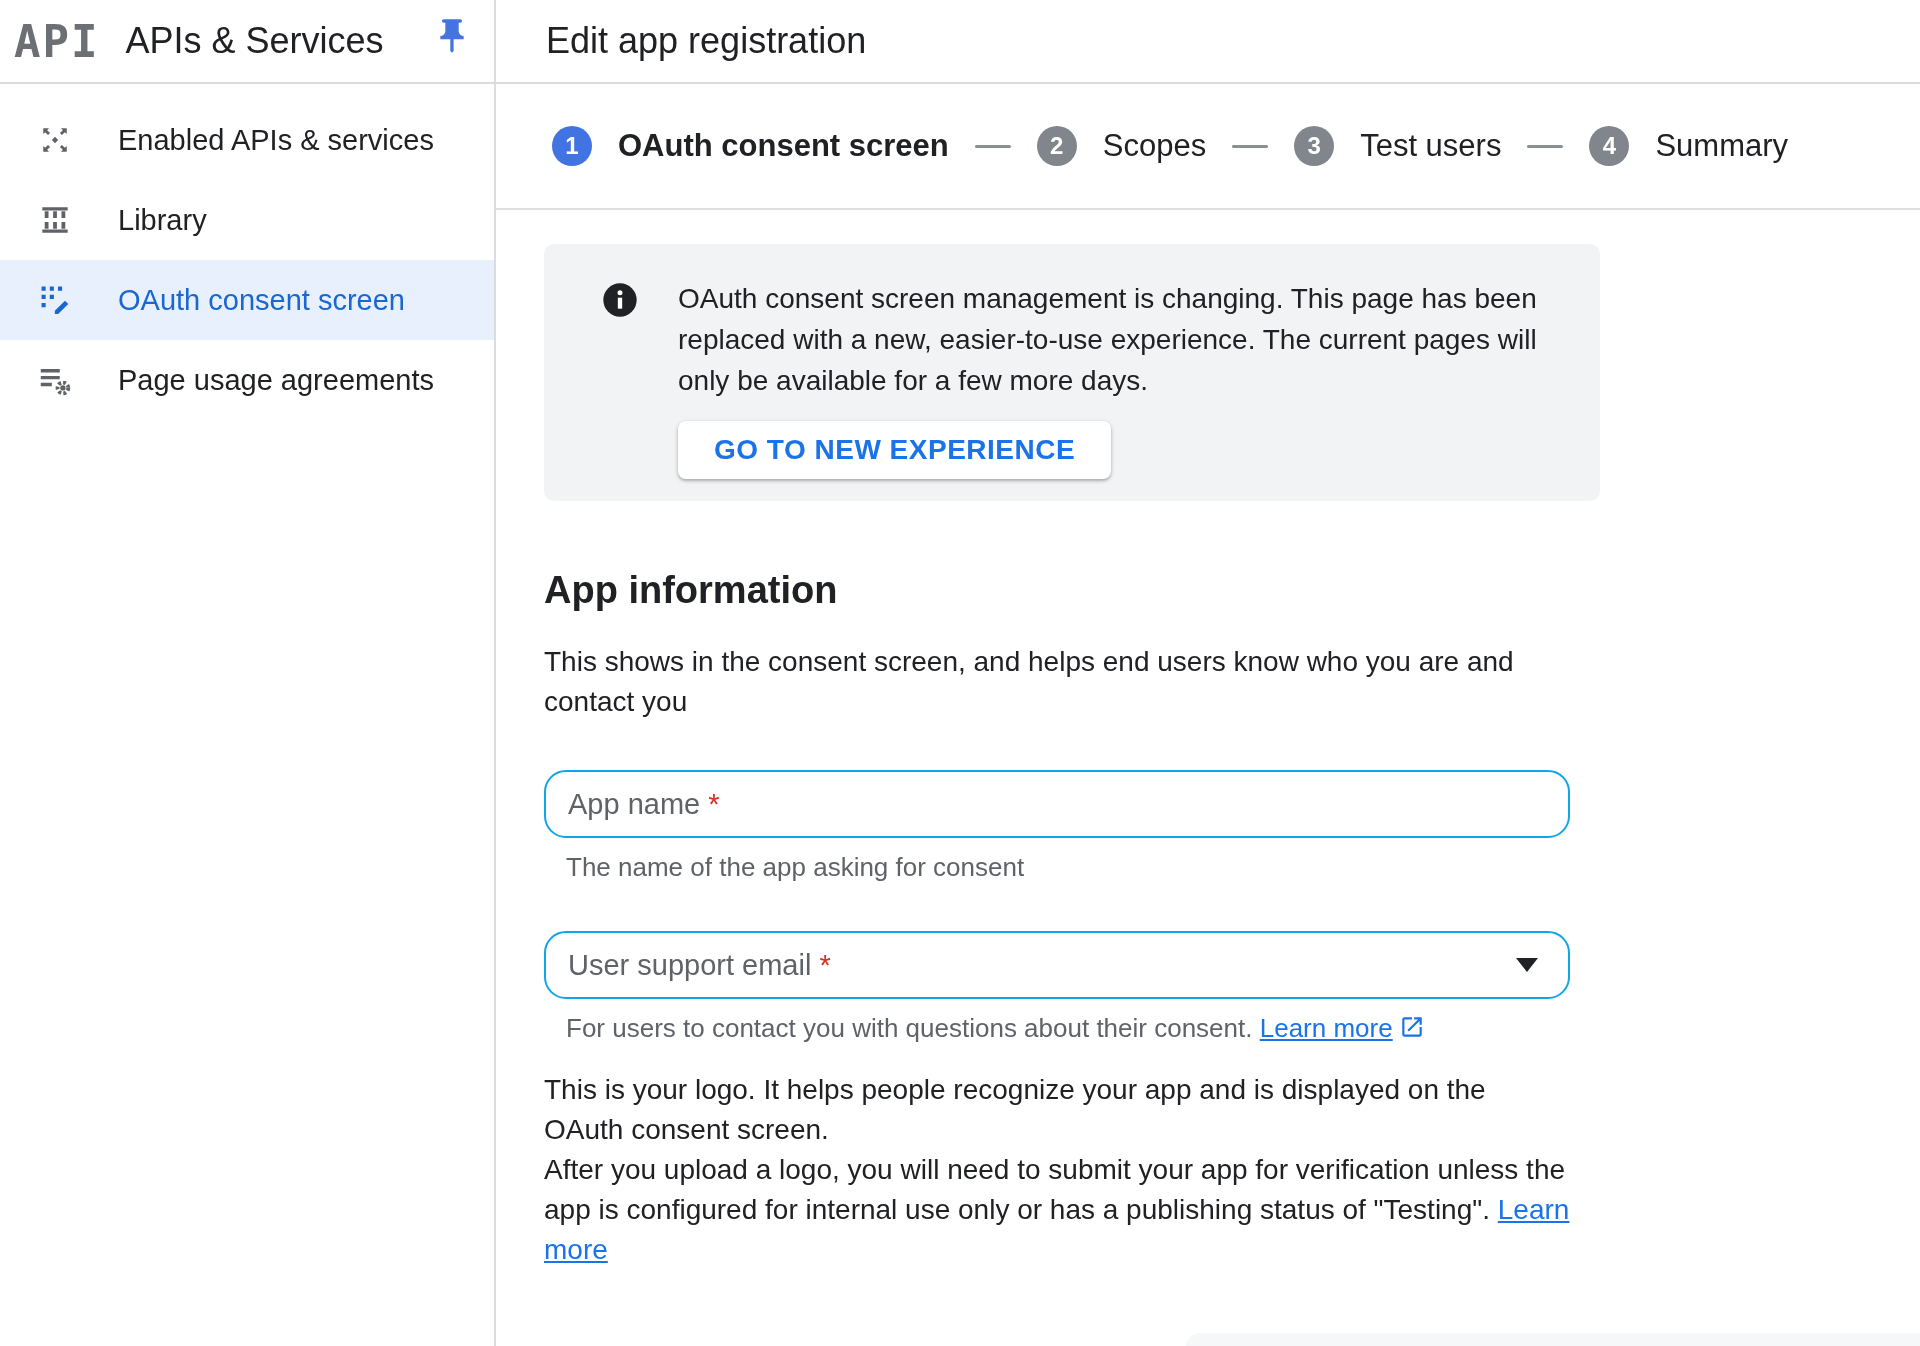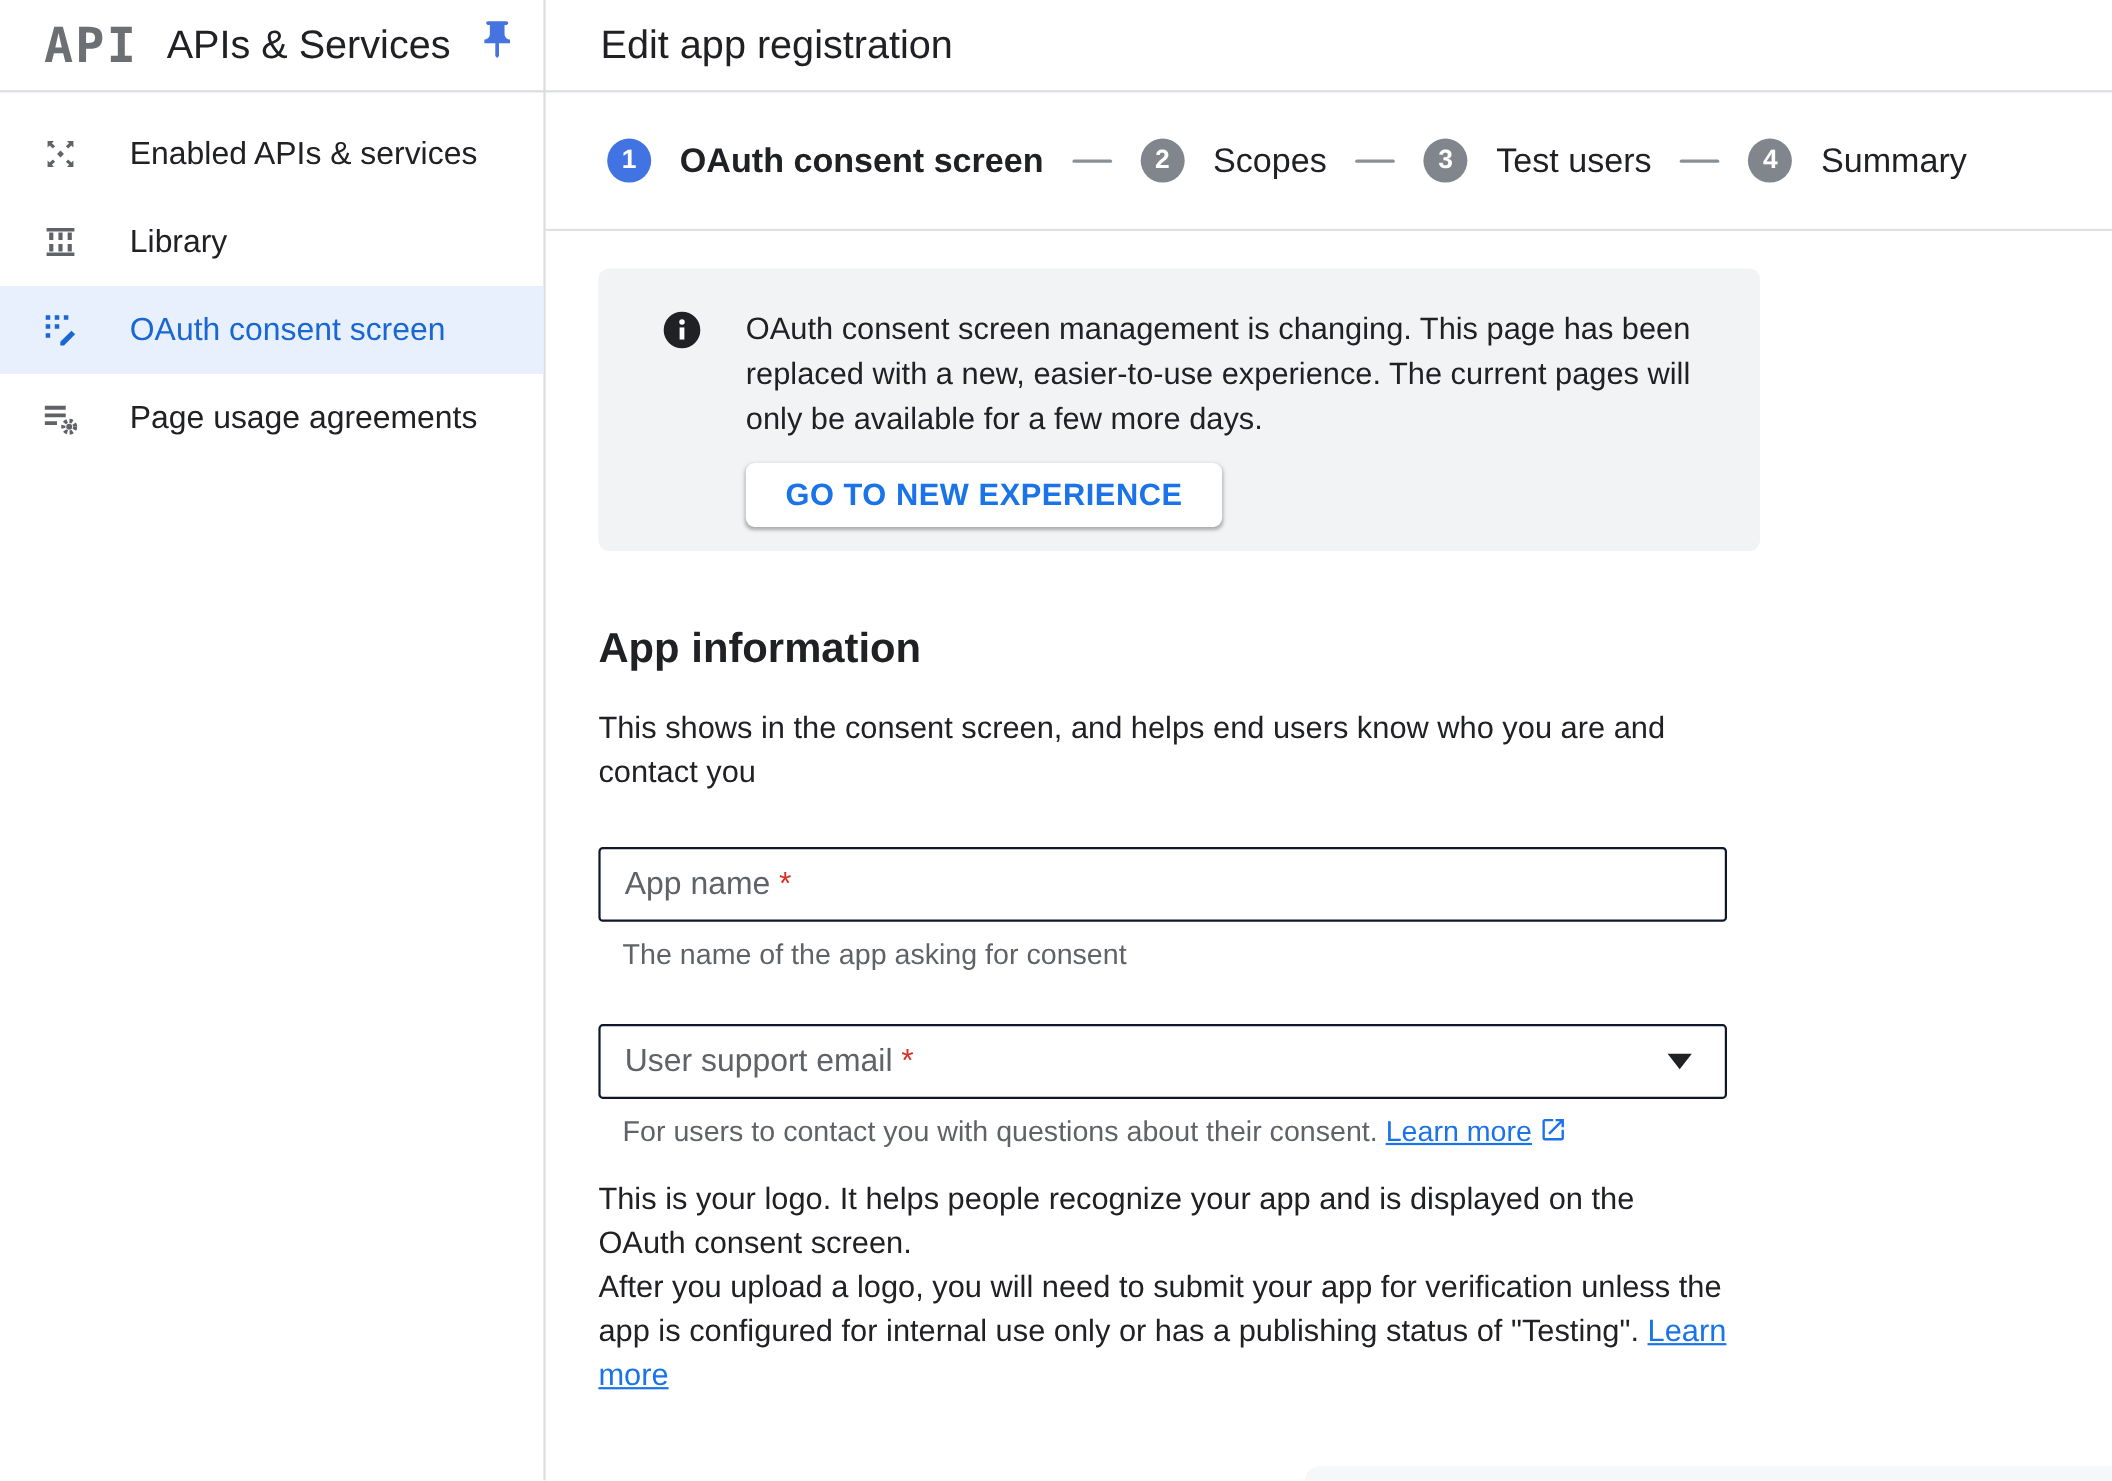--- a/index.html
+++ b/index.html
@@ -1,21 +1,21 @@
 <!DOCTYPE html>
 <html><head>
 <meta charset="utf-8">
 <style>
   html,body{margin:0;padding:0;}
   body{
     width:1920px;height:1346px;position:relative;overflow:hidden;background:#fff;
     font-family:"Liberation Sans","DejaVu Sans",sans-serif;color:#202124;
   }
   
-  .header-left{position:absolute;left:0;top:0;width:494px;height:82px;display:flex;align-items:center;padding-left:40px;box-sizing:border-box;}
+  .header-left{position:absolute;left:0;top:0;width:494px;height:82px;display:flex;align-items:center;padding-left:14px;box-sizing:border-box;}
   .logo{font-family:"DejaVu Sans Mono","Liberation Mono",monospace;font-weight:700;font-size:44px;color:#6c6f73;letter-spacing:2px;}
   .app-title{margin-left:26px;font-size:36px;color:#202124;white-space:nowrap;}
   .pin{position:absolute;left:432px;top:16px;width:40px;height:40px;cursor:pointer;}
   .header-right{position:absolute;left:496px;top:0;right:0;height:82px;display:flex;align-items:center;padding-left:50px;box-sizing:border-box;}
   .page-title{font-size:36px;font-weight:400;margin:0;color:#202124;}
   .header-border{position:absolute;top:82px;left:0;right:0;height:2px;background:#dadce0;}
   .v-divider{position:absolute;left:494px;top:0;bottom:0;width:2px;background:#dadce0;}
   
   .sidebar{position:absolute;left:0;top:100px;width:494px;}
   .nav-item{height:80px;display:flex;align-items:center;padding-left:36px;cursor:pointer;font-size:29px;color:#202124;}
@@ -33,21 +33,21 @@
   .connector{width:36px;height:3px;background:#8a8f94;margin:0 26px;border-radius:2px;}
   .step-rule{position:absolute;top:208px;left:496px;right:0;height:2px;background:#e0e0e0;}
   
   .content{position:absolute;left:544px;top:210px;width:1026px;}
   .banner{margin-top:34px;width:1056px;background:#f1f3f4;border-radius:10px;position:relative;padding:34px 40px 22px 134px;box-sizing:border-box;}
   .info-icon{position:absolute;left:56px;top:36px;width:40px;height:40px;}
   .banner-text{font-size:28px;line-height:41px;color:#202124;max-width:930px;}
   .banner-btn{margin-top:20px;display:inline-block;background:#fff;color:#1a73e8;font-weight:700;font-size:28px;letter-spacing:.5px;padding:0 36px;height:58px;line-height:58px;border-radius:8px;border:none;cursor:pointer;font-family:inherit;box-shadow:0 2px 3px rgba(60,64,67,.3),0 1px 5px rgba(60,64,67,.15);}
   .section-title{font-size:38px;font-weight:700;color:#202124;margin:68px 0 0;}
   .section-desc{font-size:28px;line-height:40px;margin:30px 0 0;color:#202124;}
-  .field{margin-top:48px;width:1026px;height:68px;border:2px solid #0f172a;border-radius:4px;display:flex;align-items:center;padding:0 30px 0 22px;box-sizing:border-box;background:#fff;cursor:text;}
+  .field{margin-top:48px;width:1026px;height:68px;border:2px solid #0ea5e9;border-radius:22px;display:flex;align-items:center;padding:0 30px 0 22px;box-sizing:border-box;background:#fff;cursor:text;}
   .field-label{font-size:29px;color:#5f6368;}
   .req{color:#d93025;margin-left:8px;font-size:29px;}
   .caret{margin-left:auto;width:0;height:0;border-left:11px solid transparent;border-right:11px solid transparent;border-top:14px solid #202124;cursor:pointer;}
   .helper{font-size:26px;color:#5f6368;margin:14px 0 0 22px;}
   .link{color:#1a73e8;text-decoration:underline;cursor:pointer;}
   .launch-icon{display:inline-block;width:26px;height:26px;margin-left:6px;vertical-align:-3px;}
   .launch-icon svg{width:100%;height:100%;display:block;}
   .para{font-size:28px;line-height:40px;margin:26px 0 0;color:#202124;}
   .peek{position:absolute;left:1186px;top:1333px;width:800px;height:14px;background:#f6f7f8;border-radius:16px 16px 0 0;}
 </style>

